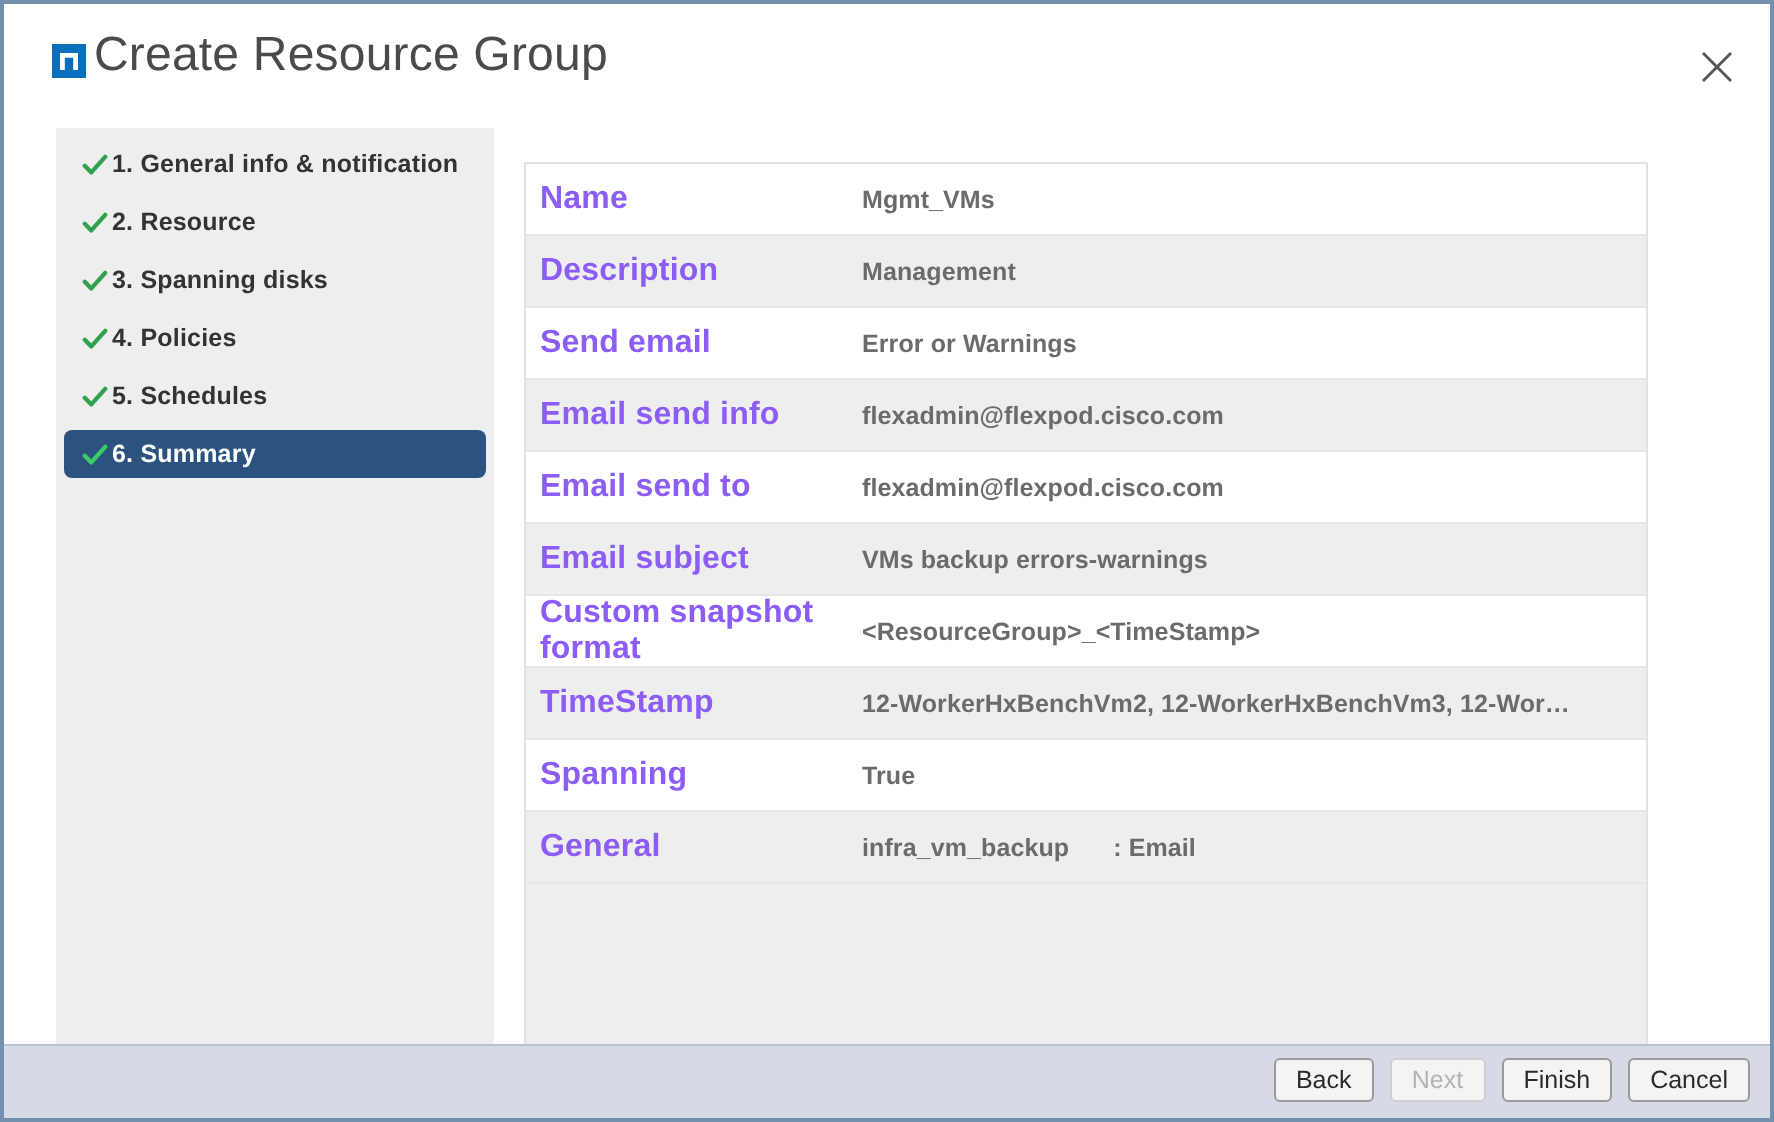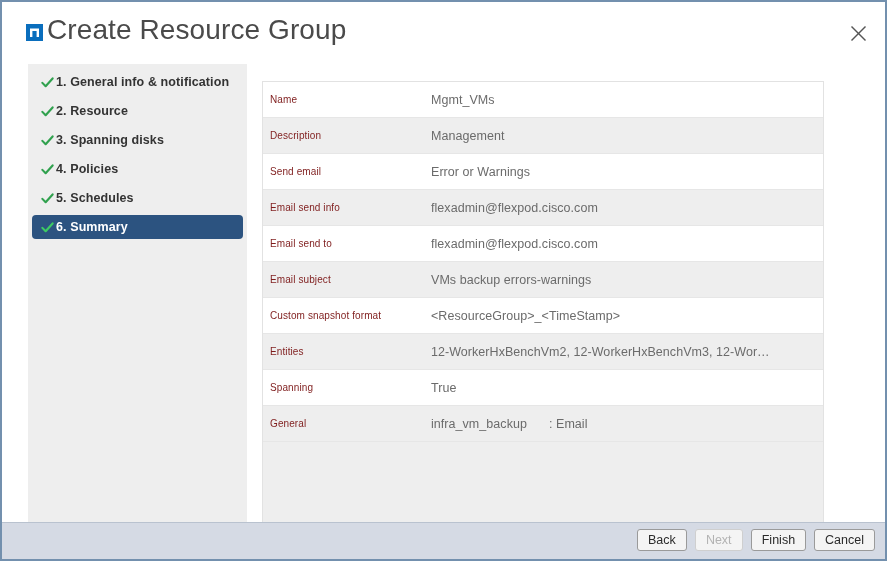--- a/index.html
+++ b/index.html
@@ -41,21 +41,21 @@
     align-items: center;
   }
   .netapp-logo {
     width: 17px;
     height: 17px;
     margin-right: 4px;
     margin-top: 4px;
     flex: none;
   }
   #dialog-title {
-    font-size: 28px;
+    font-size: 24px;
     font-weight: 400;
     color: #4a4a4a;
     letter-spacing: 0.1px;
     line-height: 1;
     white-space: nowrap;
   }
   #close-button {
     position: absolute;
     right: 10px;
     top: 14px;
@@ -131,29 +131,29 @@
     box-sizing: border-box;
     border-bottom: 1px solid #e6e6e6;
     background: #ffffff;
   }
   .summary-row.alt { background: #eeeeee; }
   .summary-row .row-label {
     width: 168px;
     flex: none;
     padding-left: 7px;
     box-sizing: border-box;
-    font-size: 10px;
-    font-weight: normal;
-    color: #7f1d1d;
+    font-size: 16px;
+    font-weight: bold;
+    color: #8b5cf6;
     letter-spacing: 0.1px;
   }
   .summary-row .row-value {
     flex: 1;
     font-size: 12.5px;
-    font-weight: normal;
+    font-weight: bold;
     color: #6b6b6b;
     white-space: nowrap;
     overflow: hidden;
     letter-spacing: 0.05px;
   }
   .summary-row .row-value .value-sep {
     display: inline-block;
     margin-left: 22px;
   }
   #summary-filler {
@@ -305,21 +305,21 @@
         <div class="row-label">Email subject</div>
         <div class="row-value">VMs backup errors-warnings</div>
       </div>
 
       <div class="summary-row">
         <div class="row-label">Custom snapshot format</div>
         <div class="row-value">&lt;ResourceGroup&gt;_&lt;TimeStamp&gt;</div>
       </div>
 
       <div class="summary-row alt">
-        <div class="row-label">Entities</div>
+        <div class="row-label">TimeStamp</div>
         <div class="row-value">12-WorkerHxBenchVm2, 12-WorkerHxBenchVm3, 12-Wor…</div>
       </div>
 
       <div class="summary-row">
         <div class="row-label">Spanning</div>
         <div class="row-value">True</div>
       </div>
 
       <div class="summary-row alt">
         <div class="row-label">General</div>

